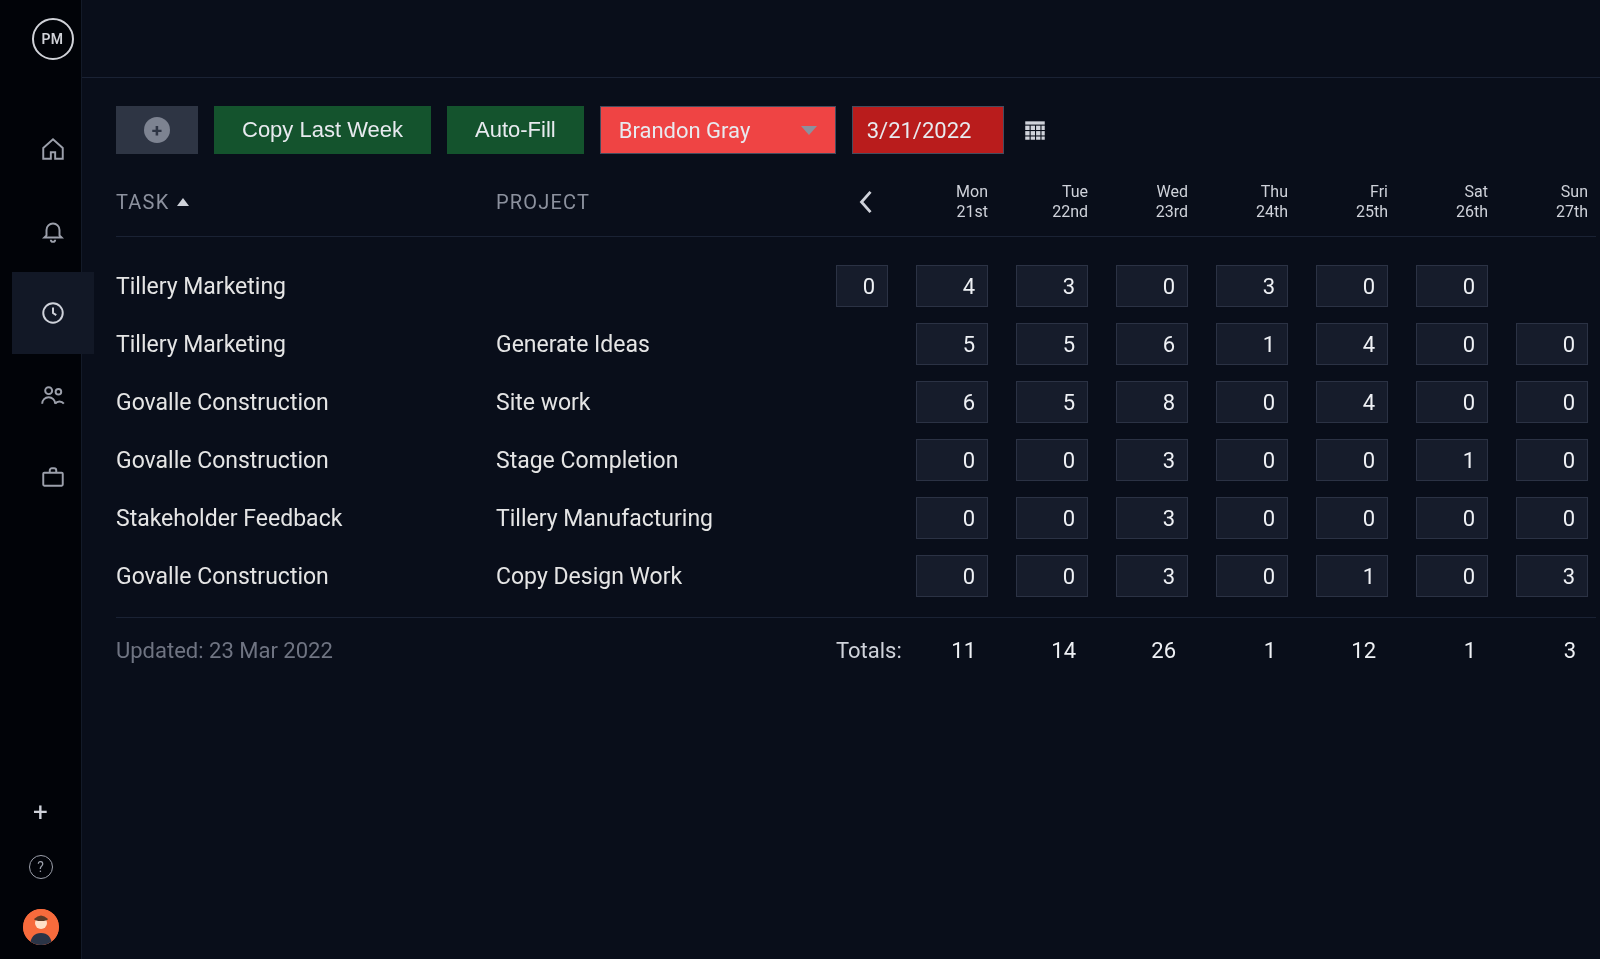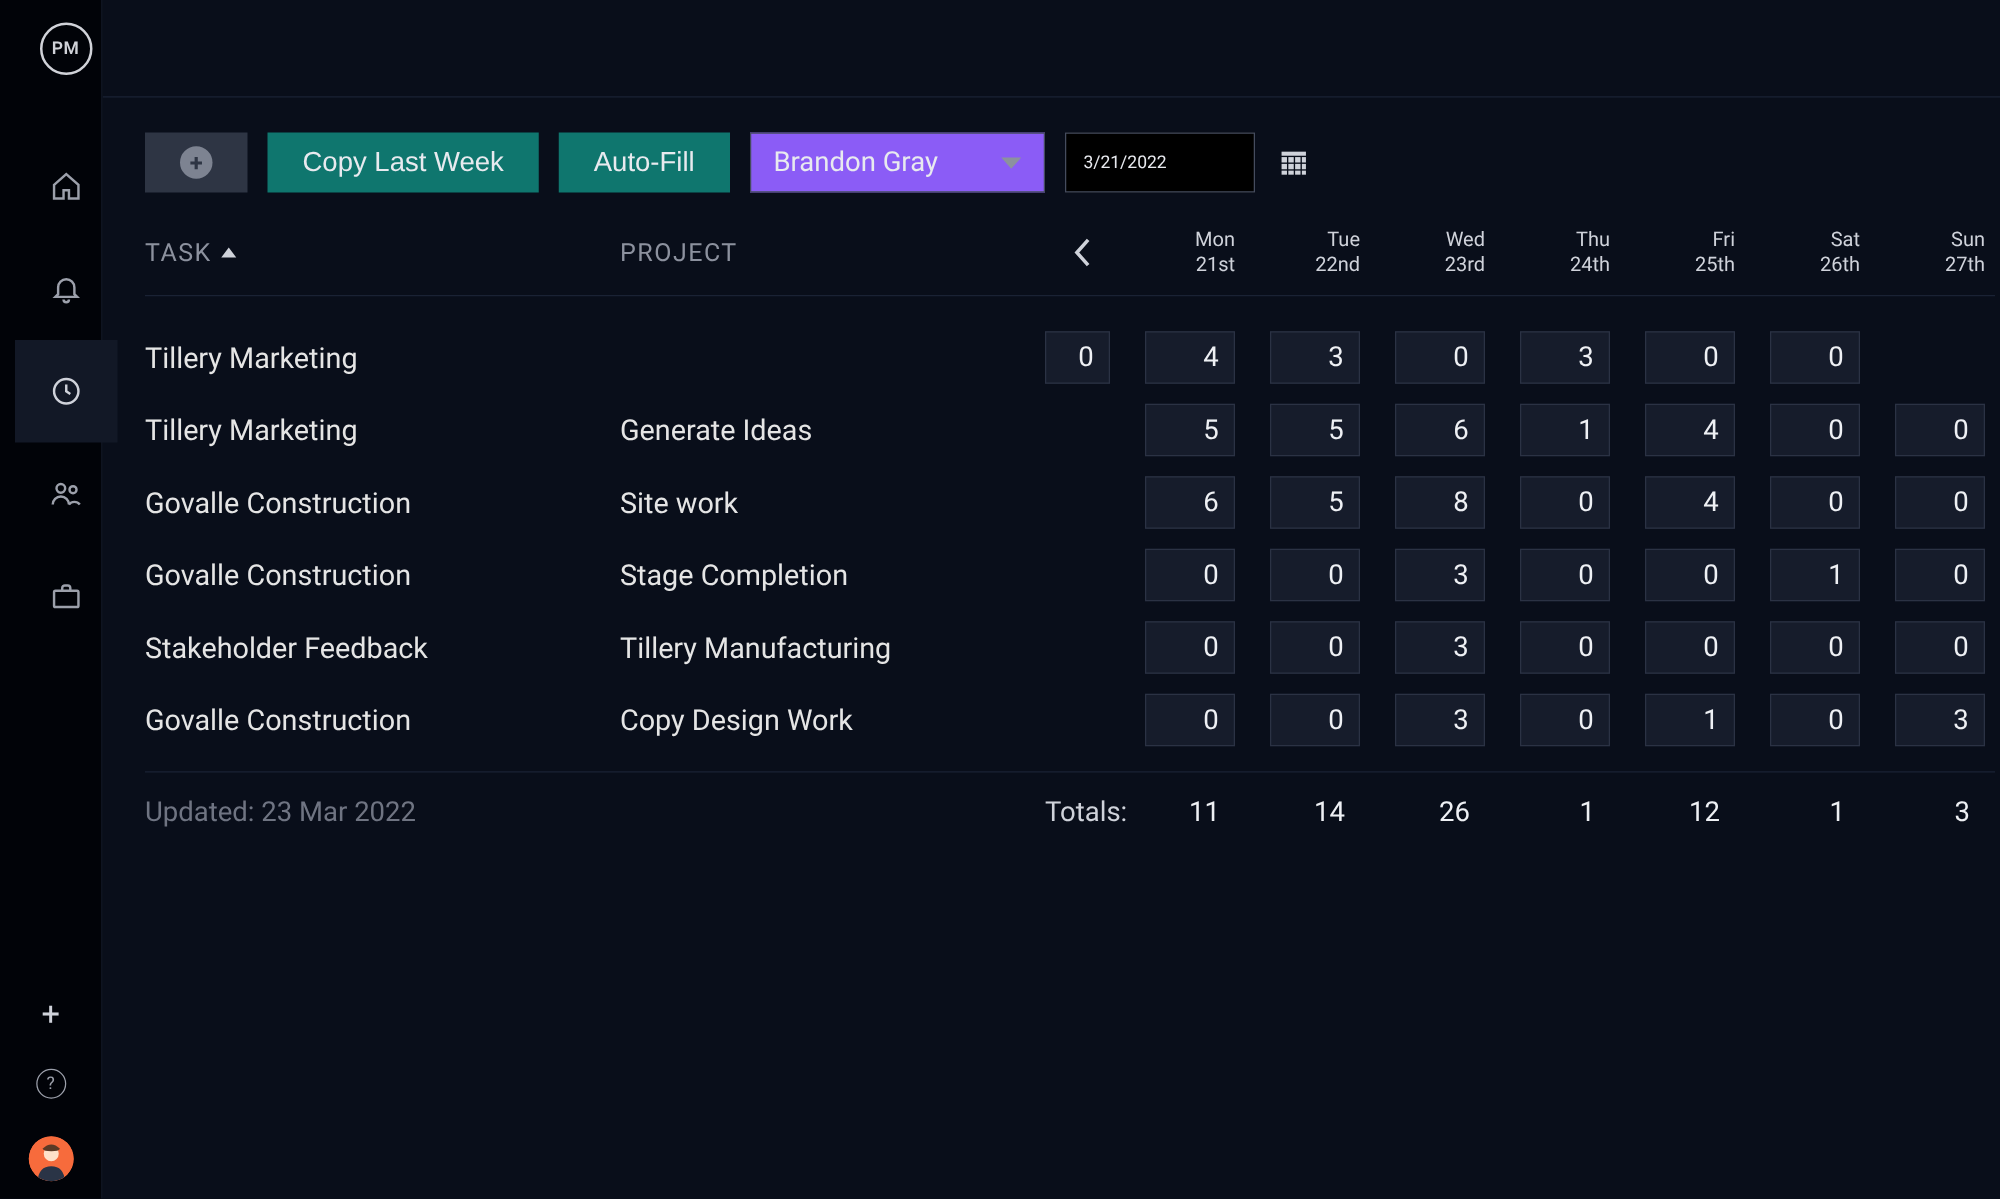--- a/index.html
+++ b/index.html
@@ -144,56 +144,56 @@
     align-items: center;
     justify-content: center;
     color: #2e3544;
     font-size: 19px;
     font-weight: 700;
     line-height: 1;
   }
   .btn {
     height: 48px;
     padding: 0 28px;
-    background: #0f766e;
+    background: #14532d;
     color: #e8eaef;
     font-size: 22px;
     display: flex;
     align-items: center;
     justify-content: center;
     cursor: pointer;
     border: none;
   }
   .select {
     height: 48px;
     min-width: 236px;
     border: 1px solid #454c5e;
-    background: #8b5cf6;
+    background: #ef4444;
     color: #e8eaef;
     font-size: 22px;
     padding: 0 18px;
     display: flex;
     align-items: center;
     justify-content: space-between;
     cursor: pointer;
     gap: 24px;
   }
   .select .caret {
     width: 0; height: 0;
     border-left: 8px solid transparent;
     border-right: 8px solid transparent;
     border-top: 9px solid #8c919e;
   }
   .date-box {
     height: 48px;
     min-width: 152px;
     border: 1px solid #454c5e;
-    background: #000000;
+    background: #b91c1c;
     color: #e8eaef;
-    font-size: 14px;
+    font-size: 22px;
     padding: 0 14px;
     display: flex;
     align-items: center;
     cursor: pointer;
   }
   .cal-icon {
     width: 30px;
     height: 30px;
     cursor: pointer;
     display: flex;

